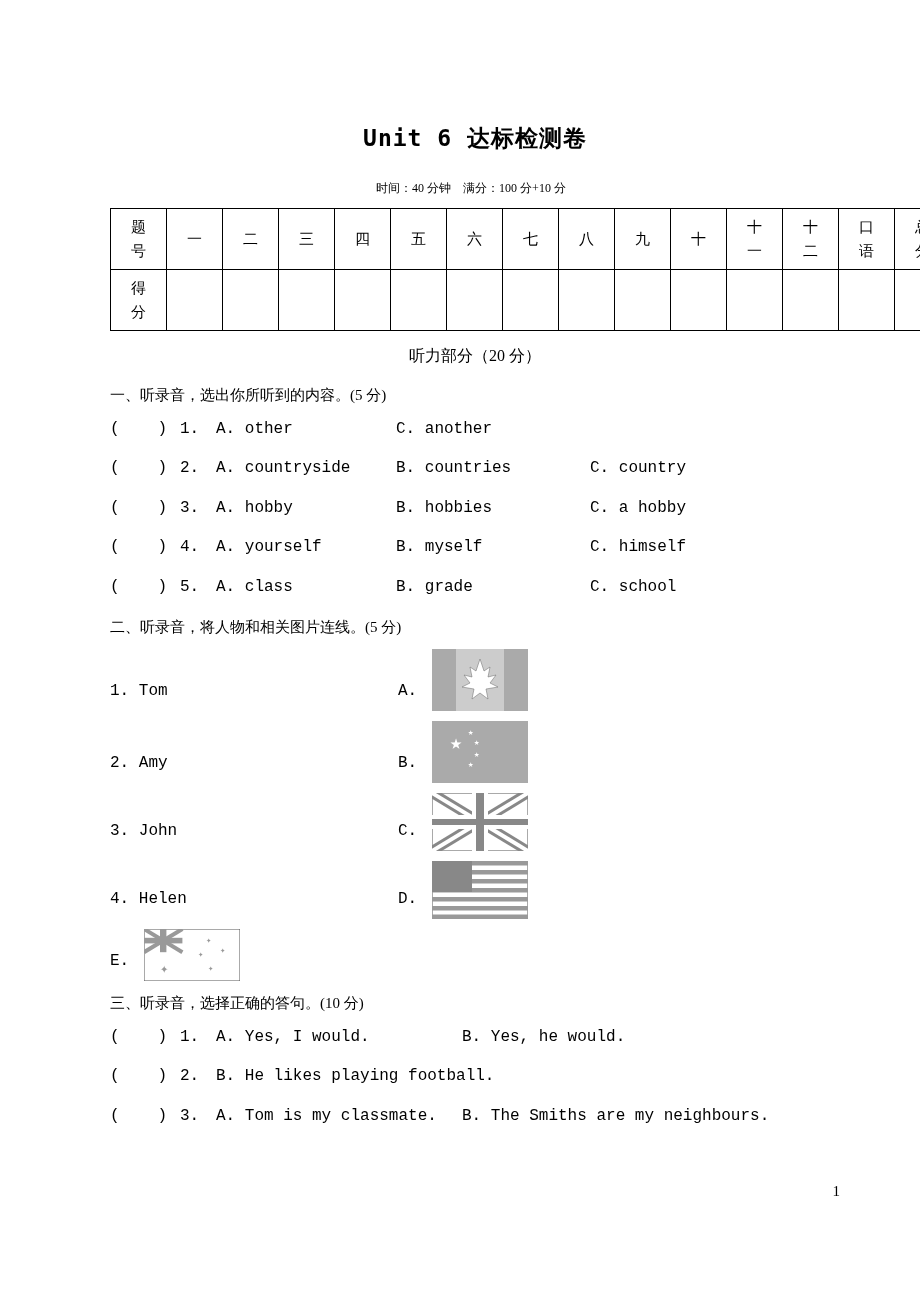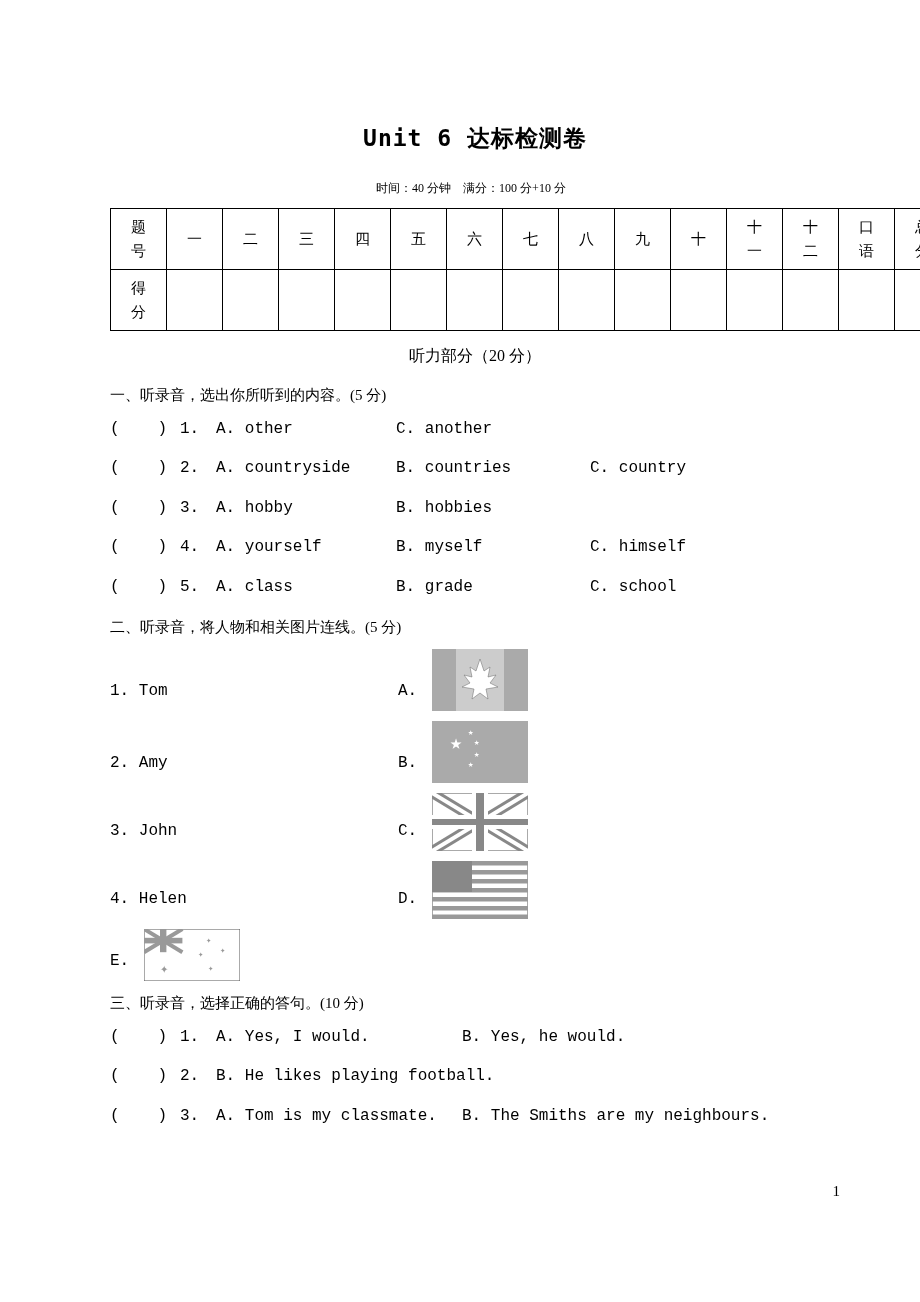--- a/index.html
+++ b/index.html
@@ -152,20 +152,21 @@
     <span class="mcq-num">2.</span>
     <span class="mcq-a">A. countryside</span>
     <span class="mcq-b">B. countries</span>
     <span class="mcq-c">C. country</span>
   </div>
   <div class="mcq-row">
     <span class="mcq-paren">(　　)</span>
     <span class="mcq-num">3.</span>
     <span class="mcq-a">A. hobby</span>
     <span class="mcq-b">B. hobbies</span>
+    <span class="mcq-c">C. a hobby</span>
   </div>
   <div class="mcq-row">
     <span class="mcq-paren">(　　)</span>
     <span class="mcq-num">4.</span>
     <span class="mcq-a">A. yourself</span>
     <span class="mcq-b">B. myself</span>
     <span class="mcq-c">C. himself</span>
   </div>
   <div class="mcq-row">
     <span class="mcq-paren">(　　)</span>

